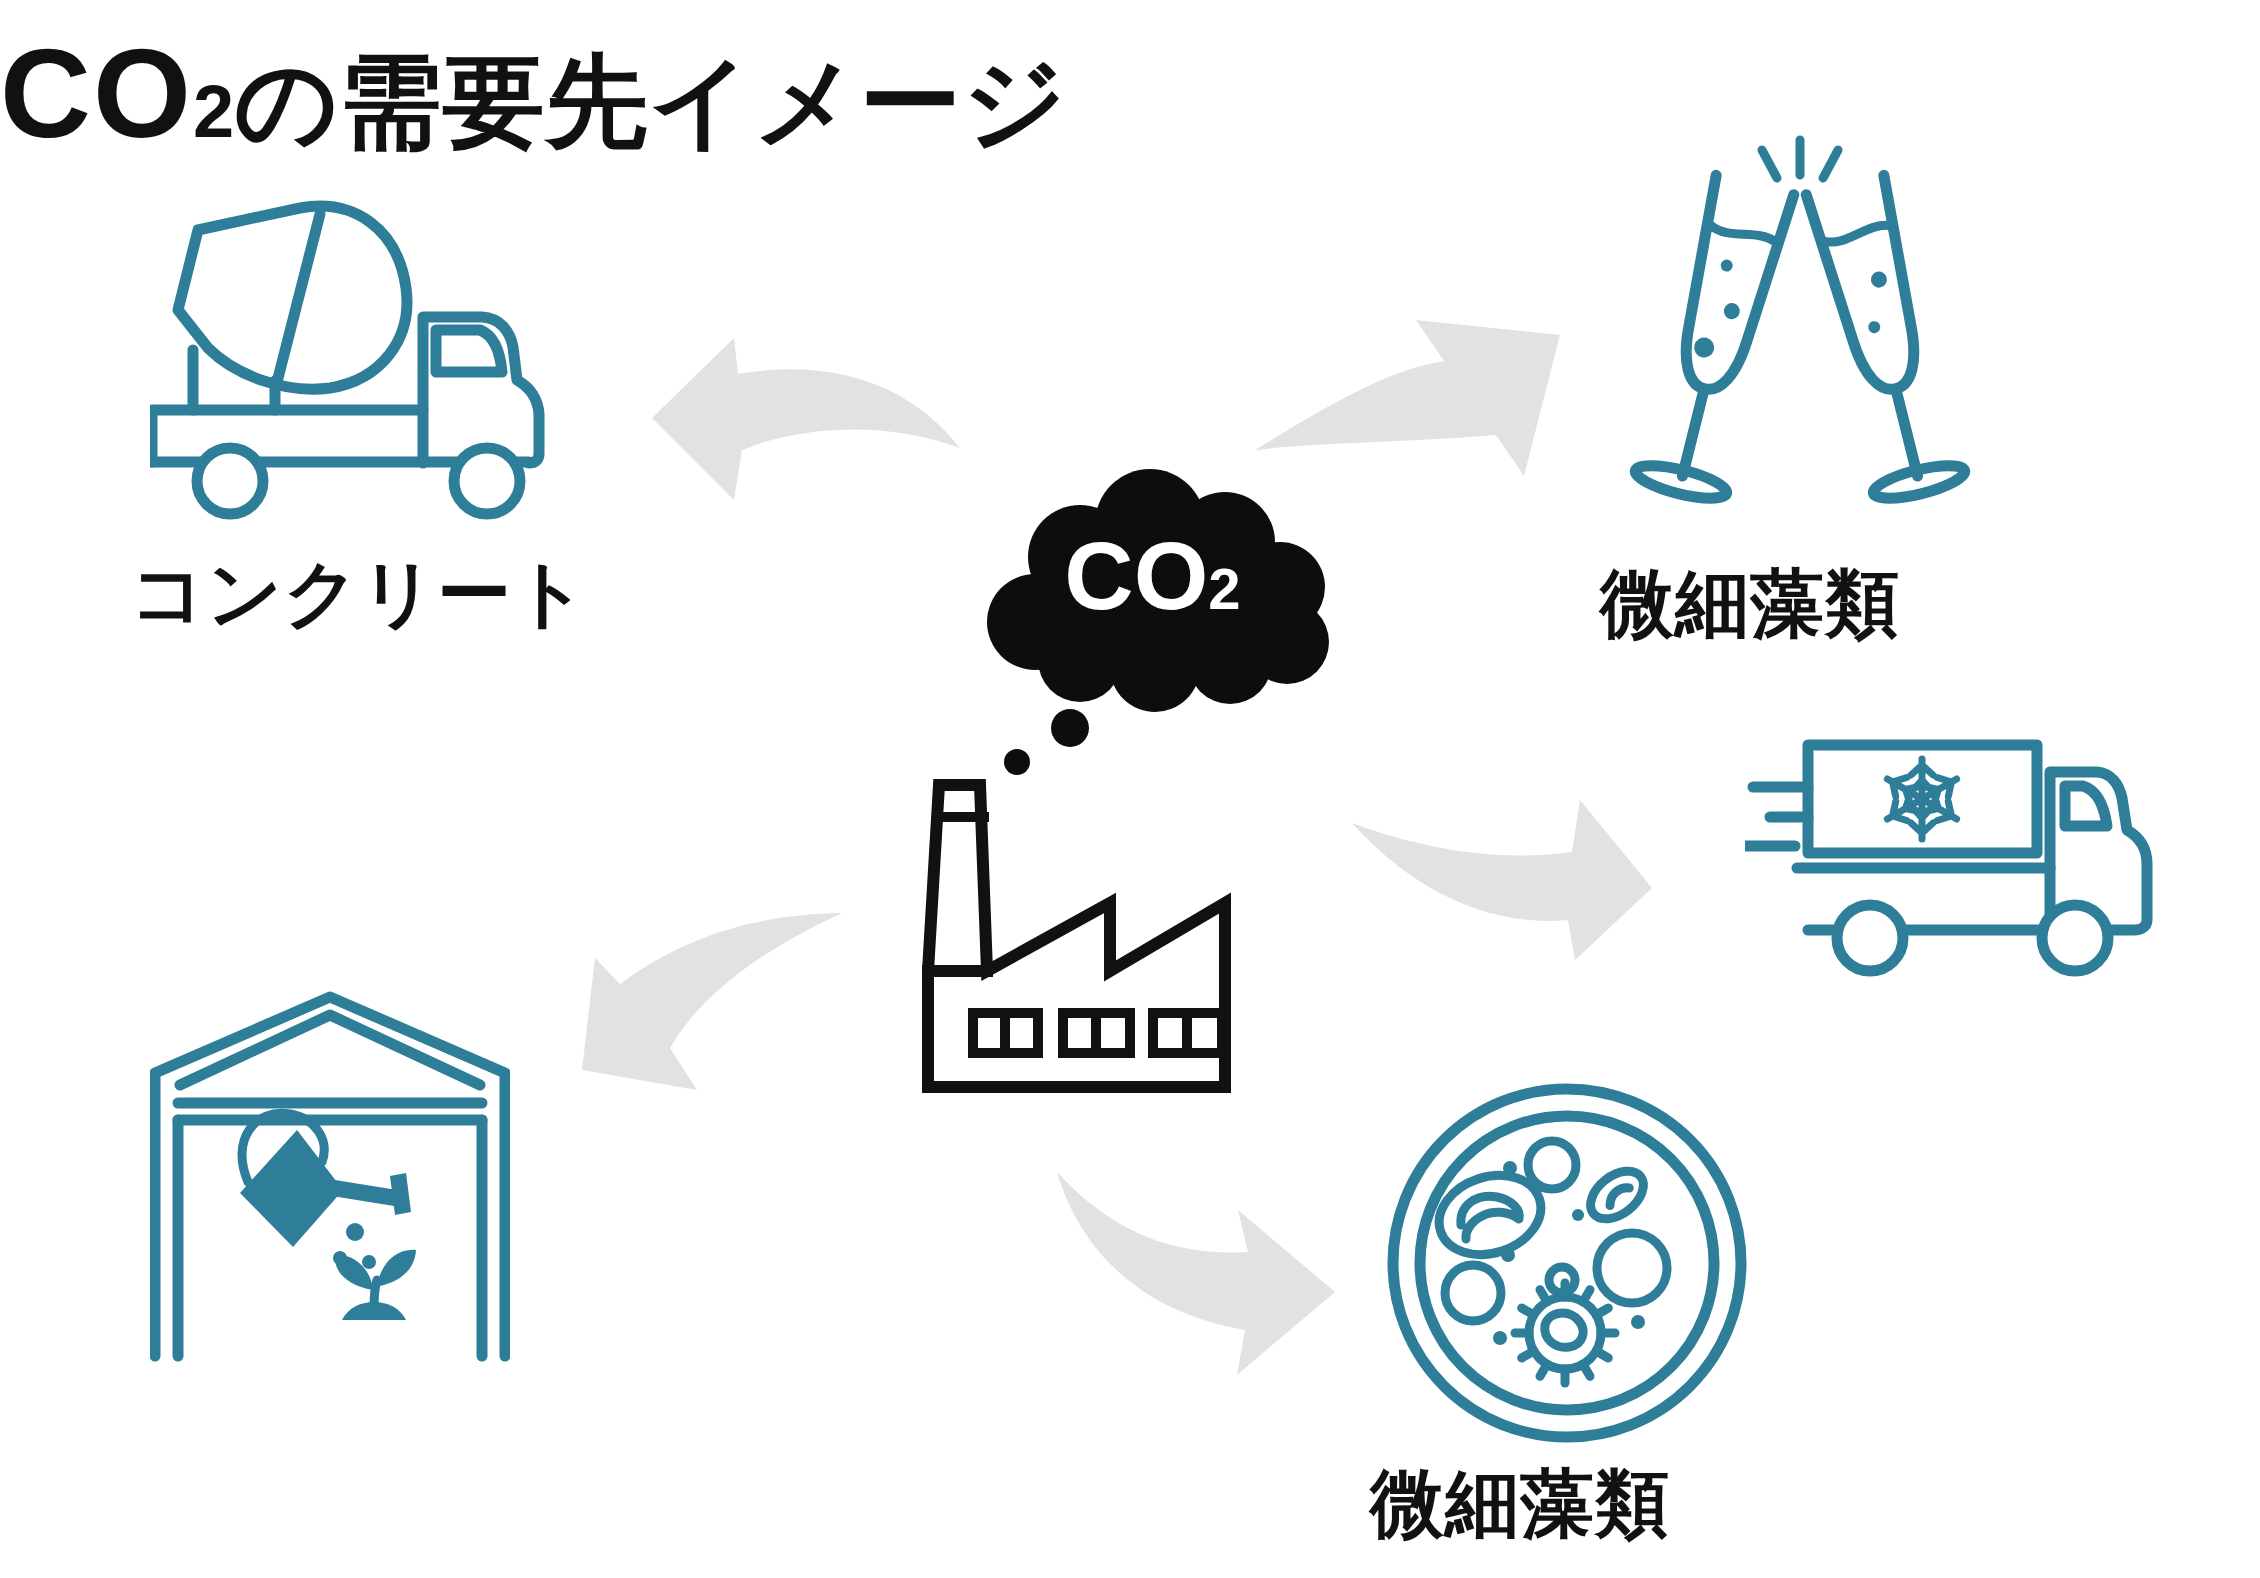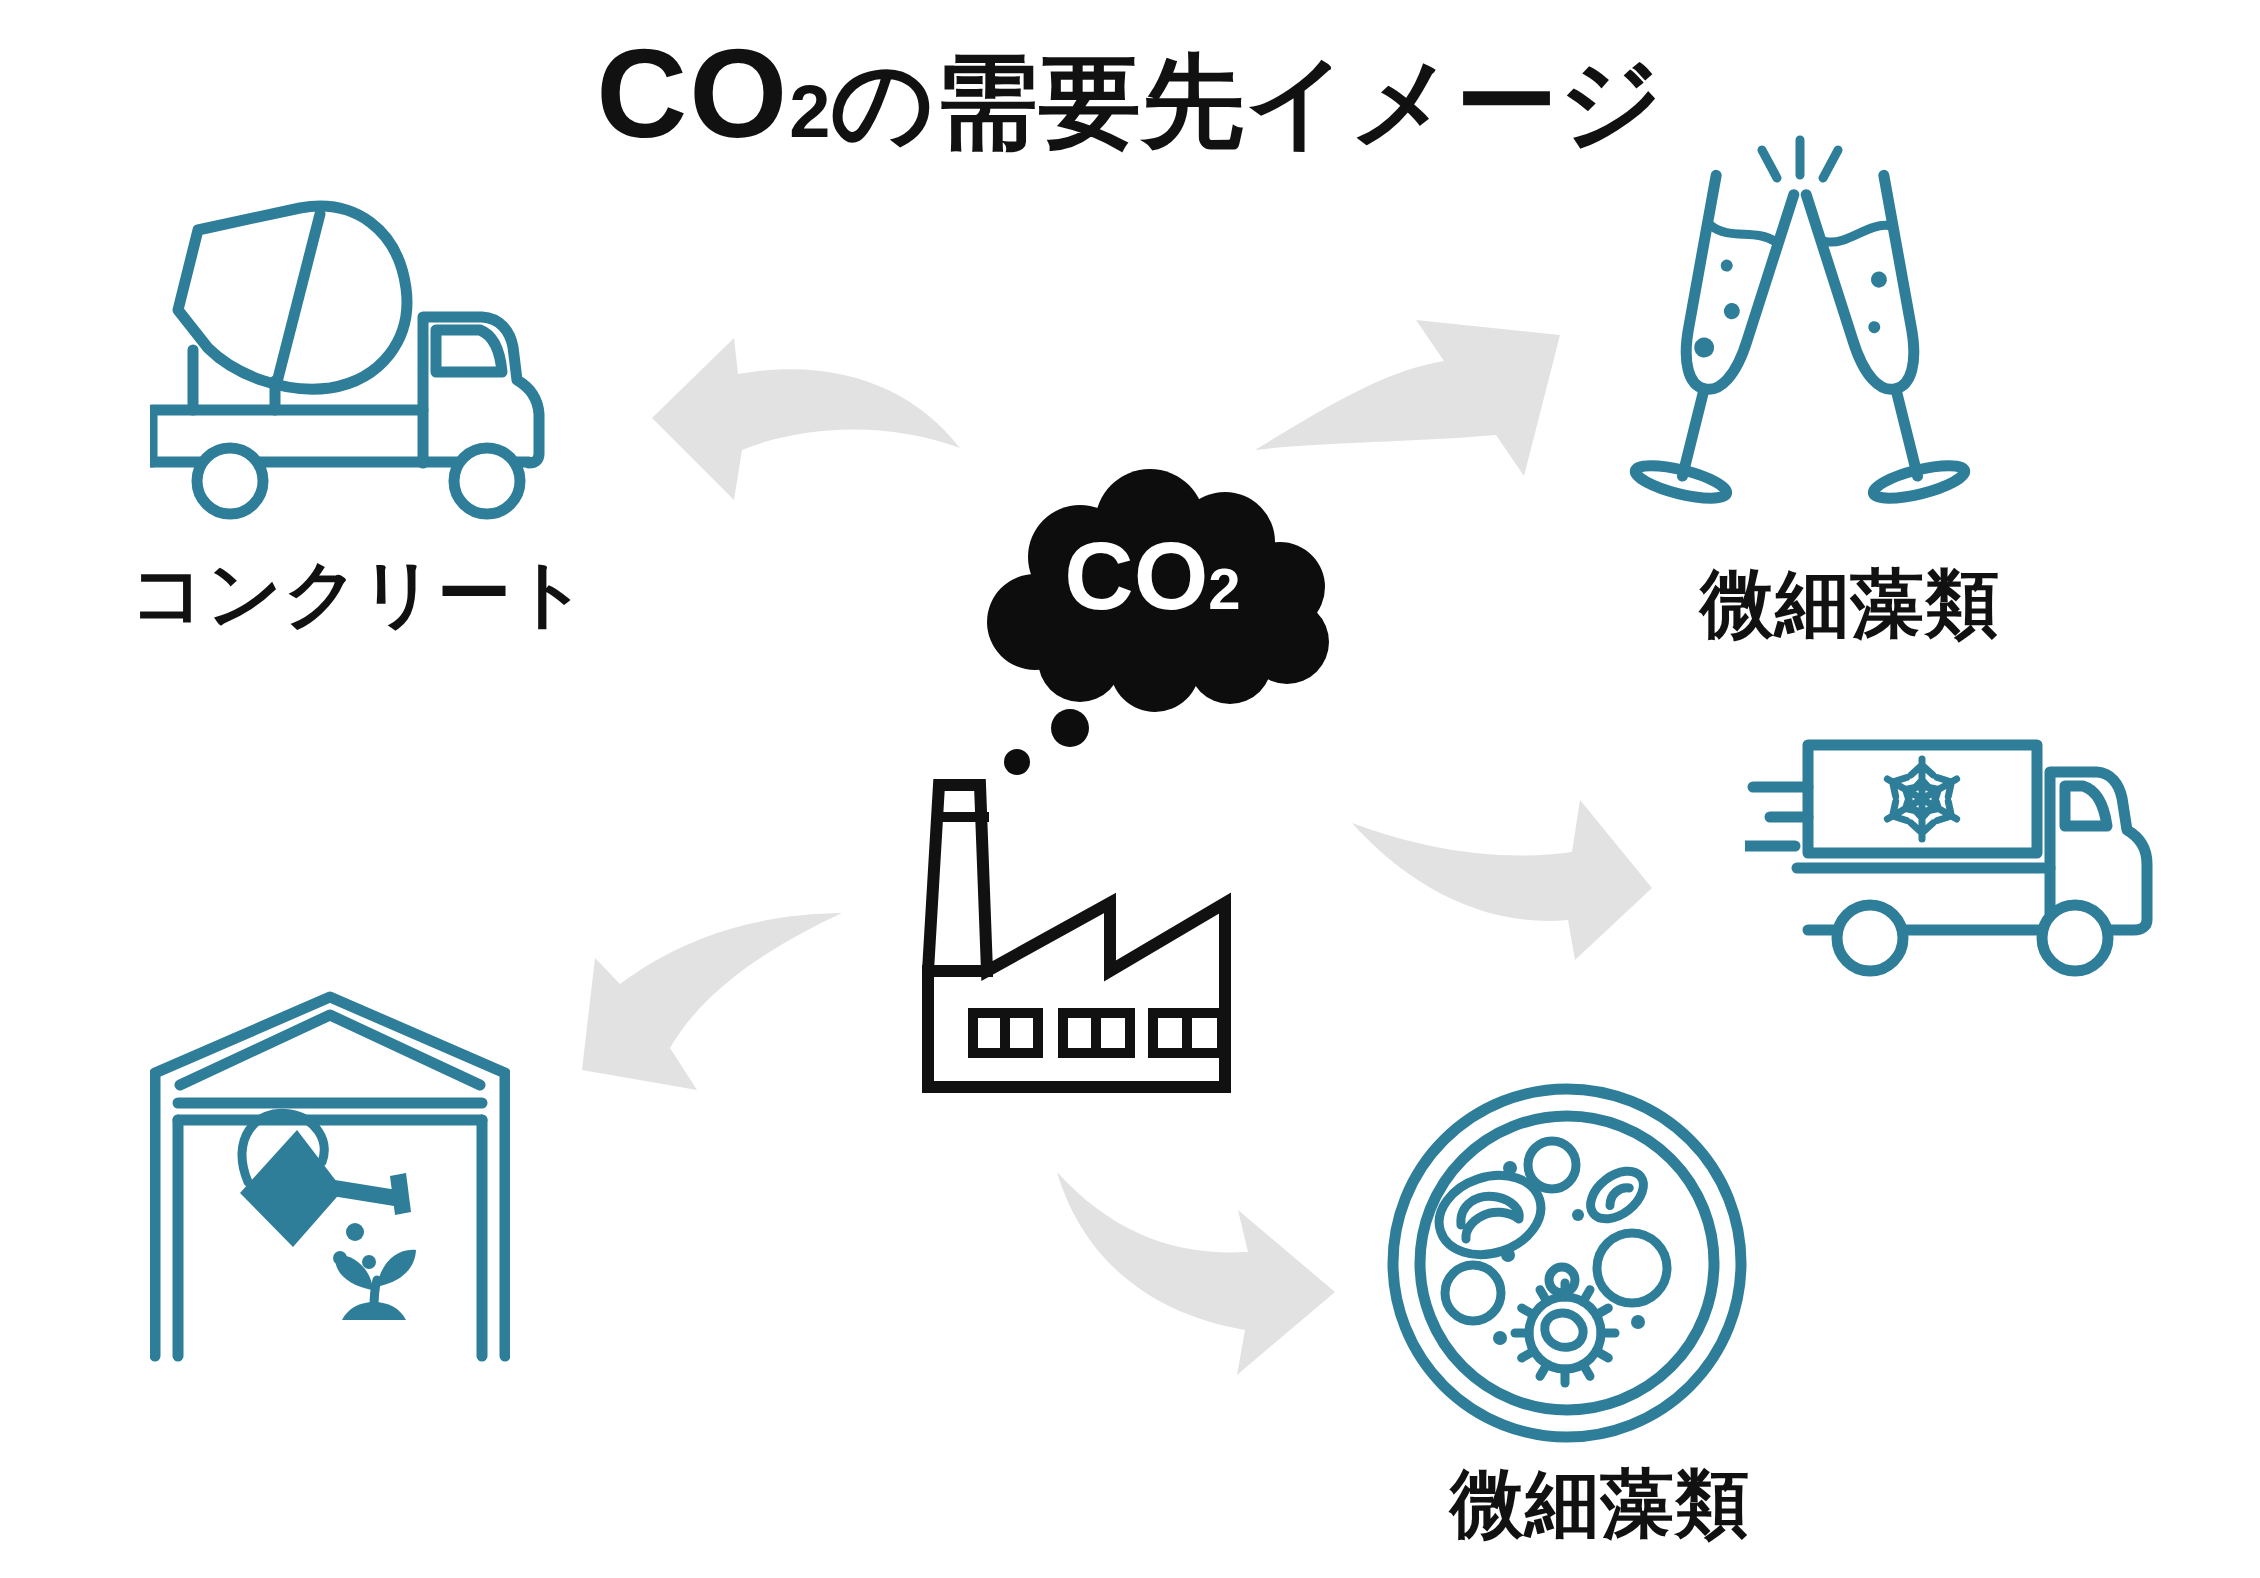--- a/index.html
+++ b/index.html
@@ -1,26 +1,26 @@
 <!DOCTYPE html>
 <html style="--teal: #2E7D99; --arrow: #E2E2E2; --ink: #111111; --cloud: #0D0D0D; --cloudtext: #FFFFFF;"><head>
 <meta charset="utf-8">
 <style>
   html,body{margin:0;padding:0;background:#fff;}
   #canvas{position:relative;width:2260px;height:1578px;background:#fff;overflow:hidden;
           font-family:"Liberation Sans","DejaVu Sans",sans-serif;}
   .abs{position:absolute;}
   
-  #title{left:0;right:0;top:28px;text-align:center;color:var(--ink);font-weight:bold;
+  #title{left:0;right:0;top:28px;color:var(--ink);font-weight:bold;
          white-space:nowrap;line-height:1.05;}
   #title .t-co{font-size:126px;letter-spacing:2px;}
   #title .t-sub{font-size:74px;}
   #title .t-rest{font-size:102px;letter-spacing:1px;}
   
-  .node-label{position:absolute;text-align:right;font-weight:bold;color:var(--ink);
+  .node-label{position:absolute;text-align:left;font-weight:bold;color:var(--ink);
               font-size:74px;letter-spacing:1px;white-space:nowrap;}
   
   .ts{stroke:var(--teal);fill:none;stroke-width:11;stroke-linecap:round;stroke-linejoin:round;}
   .ts9{stroke:var(--teal);fill:none;stroke-width:9;stroke-linecap:round;stroke-linejoin:round;}
   .ts7{stroke:var(--teal);fill:none;stroke-width:7;stroke-linecap:round;stroke-linejoin:round;}
   .tf{fill:var(--teal);stroke:none;}
   .wheel{fill:#ffffff;stroke:var(--teal);stroke-width:11;}
   .ks{stroke:var(--ink);fill:none;stroke-width:12;stroke-linecap:square;stroke-linejoin:miter;}
   .ks10{stroke:var(--ink);fill:none;stroke-width:10;stroke-linecap:square;}
   .cl{fill:var(--cloud);stroke:none;}

